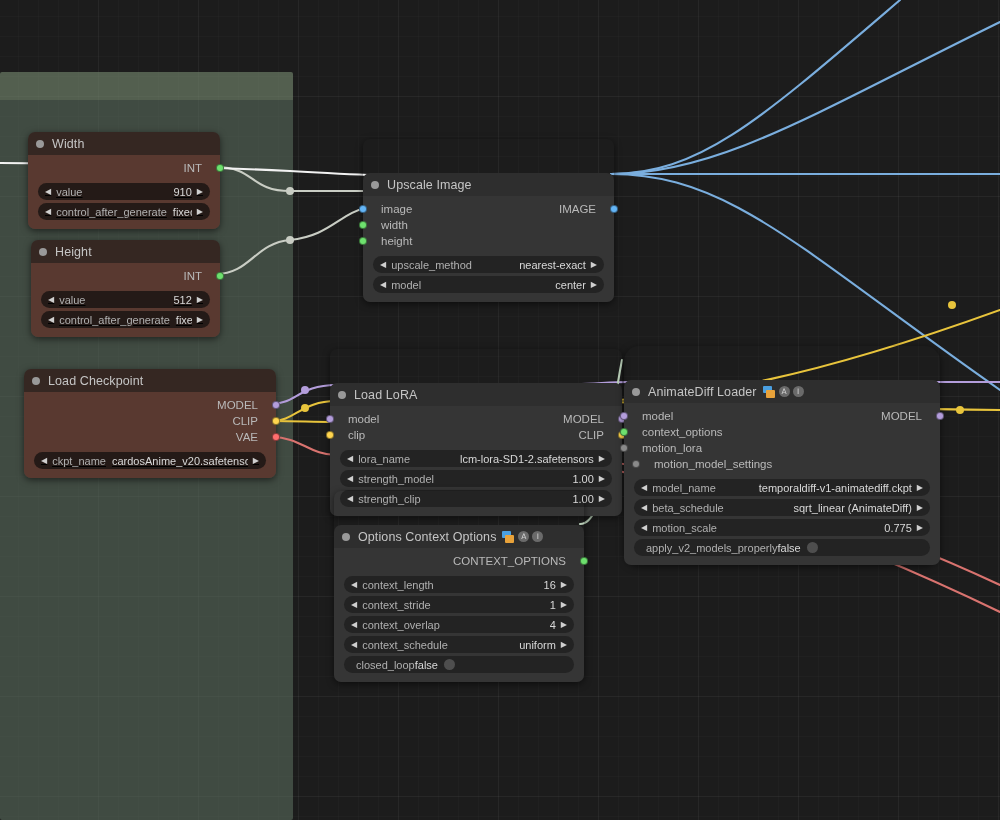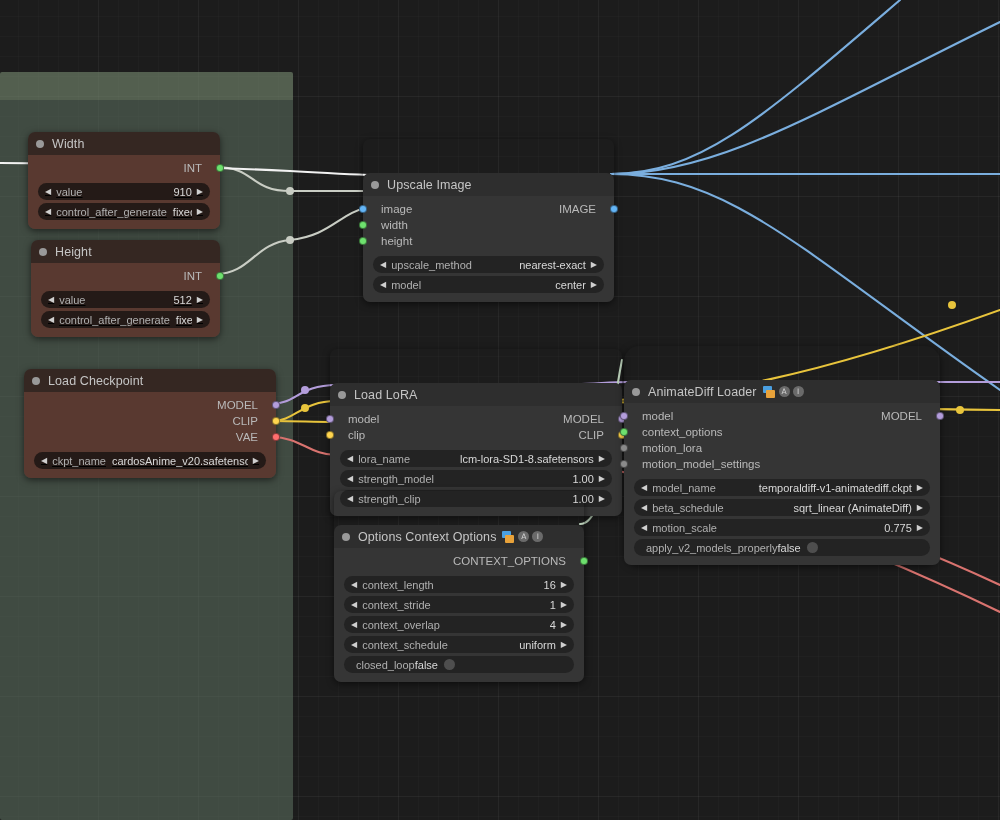--- a/index.html
+++ b/index.html
@@ -341,21 +341,21 @@
             <div class="slot out" style="position: absolute; right: 0px; top: 0px;">
               <span class="lbl">CLIP</span>
               <span class="sdot" style="background: rgb(255, 213, 79);"></span>
             </div>
           </div>
           <div style="height: 4px;"></div>
           <div class="widget">
             <span class="arrow l">◀</span>
             <span class="wmid">
               <span class="wname">lora_name</span>
-              <span class="wval">lcm-lora-SD1-8.safetensors</span>
+              <span class="wval">lcm-lora-SD1-2.safetensors</span>
             </span>
             <span class="arrow r">▶</span>
           </div>
           <div class="widget">
             <span class="arrow l">◀</span>
             <span class="wmid">
               <span class="wname">strength_model</span>
               <span class="wval">1.00</span>
             </span>
             <span class="arrow r">▶</span>
@@ -400,21 +400,21 @@
               <span class="lbl">context_options</span>
             </div>
           </div>
           <div style="position: relative; height: 16px;">
             <div class="slot in" style="position: absolute; left: 0px; top: 0px;">
               <span class="sdot" style="background: rgb(138, 138, 138);"></span>
               <span class="lbl">motion_lora</span>
             </div>
           </div>
           <div style="position: relative; height: 16px;">
-            <div class="slot in" style="position: absolute; left: 0px; top: 0px;">
+            <div class="slot in" style="position: absolute; left: 12px; top: 0px;">
               <span class="sdot" style="background: rgb(138, 138, 138);"></span>
               <span class="lbl">motion_model_settings</span>
             </div>
           </div>
           <div style="height: 4px;"></div>
           <div class="widget">
             <span class="arrow l">◀</span>
             <span class="wmid">
               <span class="wname">model_name</span>
               <span class="wval">temporaldiff-v1-animatediff.ckpt</span>

